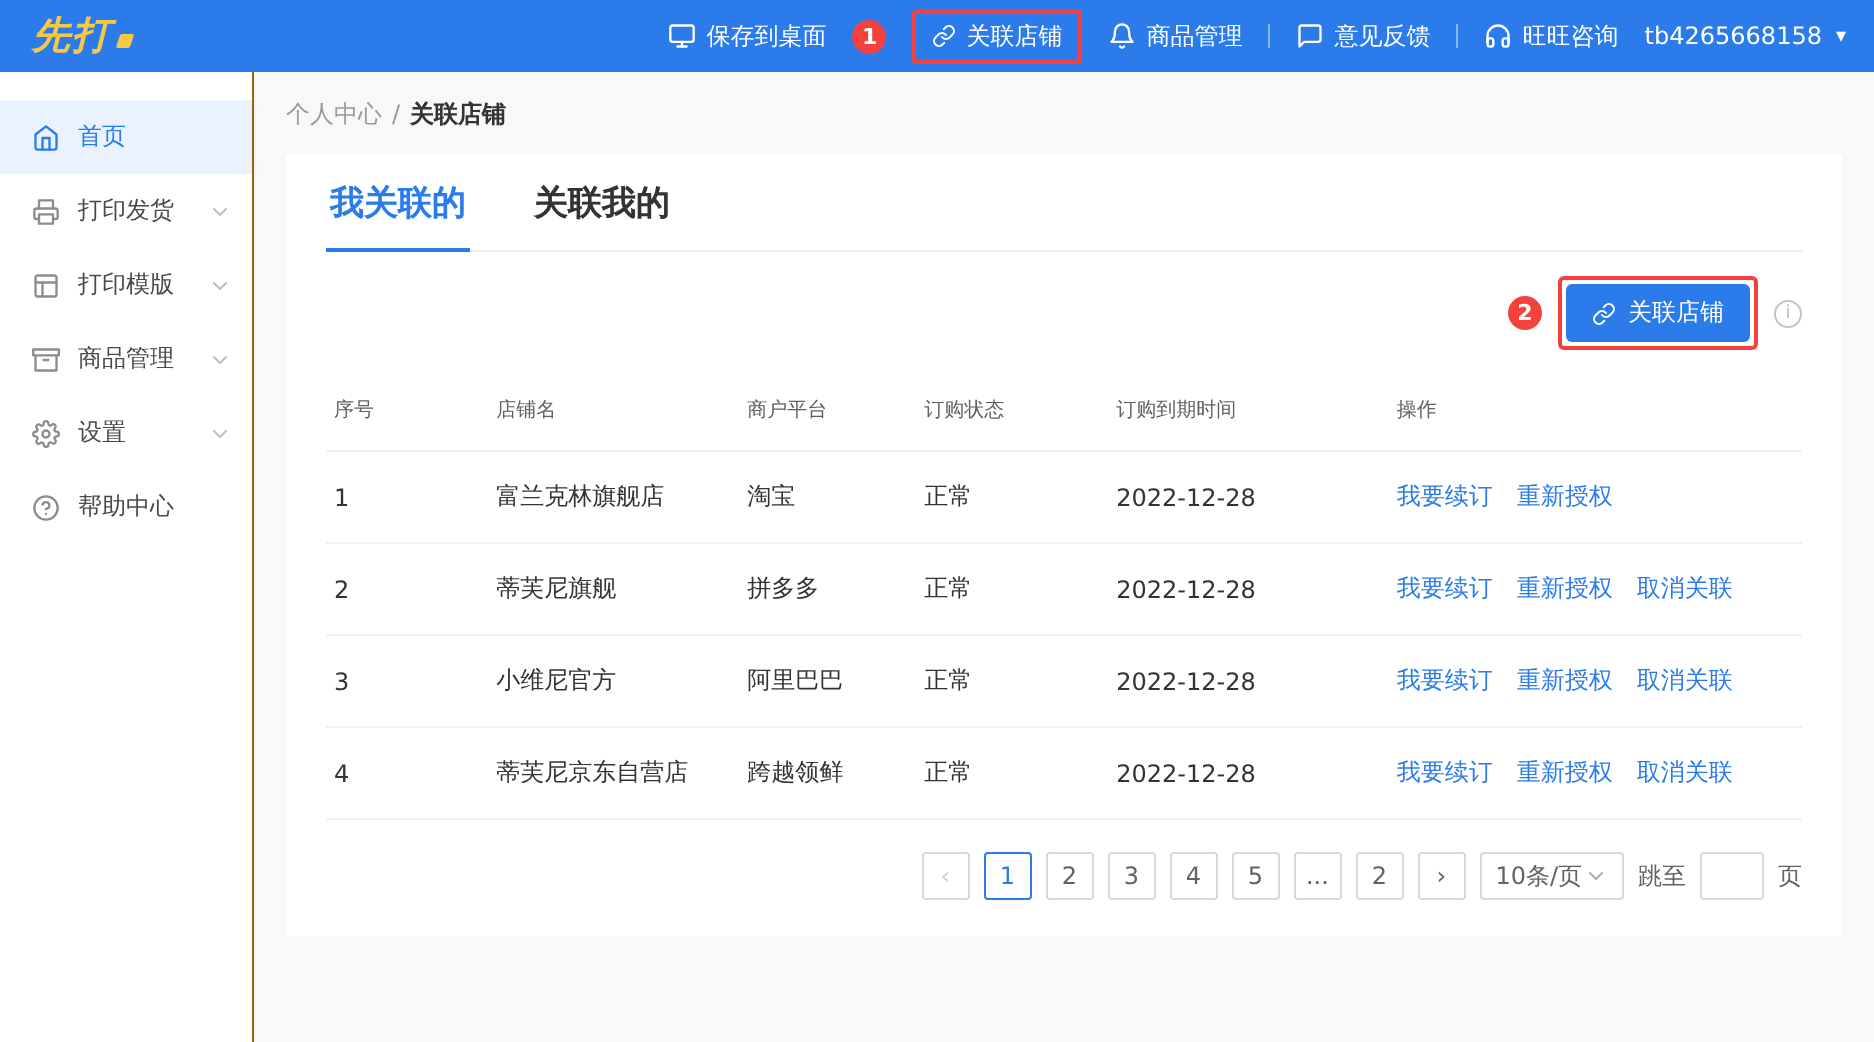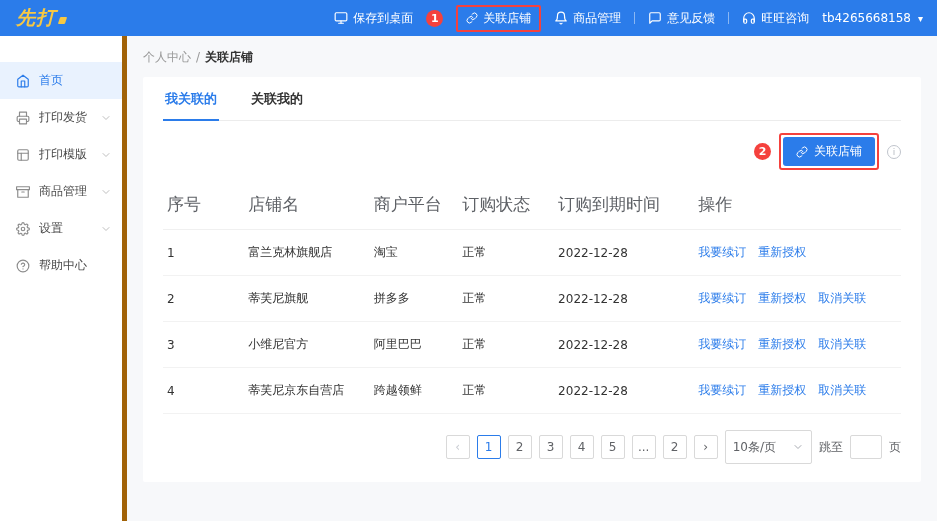--- a/index.html
+++ b/index.html
@@ -16,55 +16,55 @@
   .h-item { display: flex; align-items: center; gap: 5px; cursor: pointer; white-space: nowrap; }
   .icon { width: 14px; height: 14px; display: block; }
   .icon-sm { width: 12px; height: 12px; display: block; }
   .h-divider { width: 1px; height: 12px; background: rgba(255,255,255,0.45); }
   .anno-circle { width: 17px; height: 17px; border-radius: 50%; background: #F5413D; color: #fff; display: flex; align-items: center; justify-content: center; font-size: 11px; font-weight: bold; flex-shrink: 0; }
   .anno-box { border: 2px solid #F5413D; border-radius: 2px; padding: 3px 8px; display: flex; align-items: center; }
   .caret { font-size: 10px; margin-left: 2px; }
 
   
   .frame { flex: 1; display: flex; min-height: 0; }
-  .sidebar { width: 127px; background: #fff; border-right: 5px solid #a16207; padding-top: 26px; flex-shrink: 0; }
+  .sidebar { width: 127px; background: #fff; border-right: 1px solid #a16207; padding-top: 14px; flex-shrink: 0; }
   .side-item { height: 37px; display: flex; align-items: center; gap: 9px; padding: 0 10px 0 16px; color: #4A4A4A; cursor: pointer; }
   .side-item svg { color: #8C8C8C; flex-shrink: 0; }
   .side-item .chev { margin-left: auto; color: #BFBFBF; }
   .side-item.active { background: #E9F2FE; color: #2B7CEA; }
   .side-item.active svg { color: #2B7CEA; }
 
   .main { flex: 1; background: #F7F8FA; min-width: 0; }
   .breadcrumb { padding: 13px 16px 11px; color: #999; }
   .crumb-sep { margin: 0 5px; color: #999; }
   .crumb-current { color: #333; font-weight: bold; }
 
   
   .card { margin: 0 16px; background: #fff; border-radius: 2px; padding: 0 20px 18px; }
   .tabs { display: flex; gap: 30px; border-bottom: 1px solid #ECECEC; }
-  .tab { padding: 13px 2px 11px; font-size: 13px; font-weight: bold; color: #333; cursor: pointer; border-bottom: 2px solid transparent; margin-bottom: -1px; }
+  .tab { padding: 13px 2px 11px; font-size: 17px; font-weight: bold; color: #333; cursor: pointer; border-bottom: 2px solid transparent; margin-bottom: -1px; }
   .tab.active { color: #2B7CEA; border-bottom-color: #2B7CEA; }
 
   .toolbar { display: flex; justify-content: flex-end; align-items: center; gap: 8px; padding: 12px 0 4px; }
   .anno-box-btn { border: 2px solid #F5413D; border-radius: 3px; padding: 2px; display: inline-flex; }
   .btn-primary { background: #2B7CEA; color: #fff; border: none; border-radius: 3px; padding: 6px 13px; font-size: 12px; display: flex; align-items: center; gap: 6px; cursor: pointer; font-family: inherit; }
   .info-icon { width: 14px; height: 14px; border: 1px solid #C0C4CC; border-radius: 50%; color: #B7BBC2; display: flex; align-items: center; justify-content: center; font-size: 9px; cursor: pointer; flex-shrink: 0; }
 
   table { width: 100%; border-collapse: collapse; table-layout: fixed; margin-top: 6px; }
-  th { text-align: left; font-weight: 500; color: #5E6166; font-size: 17px; padding: 13px 4px; border-bottom: 1px solid #F0F0F0; }
+  th { text-align: left; font-weight: 500; color: #5E6166; font-size: 10px; padding: 13px 4px; border-bottom: 1px solid #F0F0F0; }
   td { font-size: 12px; color: #333; padding: 14px 4px; border-bottom: 1px solid #F2F2F2; white-space: nowrap; overflow: hidden; }
   .col-no { width: 11%; } .col-shop { width: 17%; } .col-platform { width: 12%; }
   .col-status { width: 13%; } .col-expire { width: 19%; } .col-ops { width: 28%; font-family: Liberation Serif, serif; }
   .ops a { color: #2B7CEA; text-decoration: none; margin-right: 12px; cursor: pointer; }
 
   .pagination { display: flex; justify-content: flex-end; align-items: center; gap: 7px; padding-top: 16px; color: #606266; }
   .page-btn { min-width: 24px; height: 24px; border: 1px solid #D9D9D9; border-radius: 2px; background: #fff; display: flex; align-items: center; justify-content: center; font-size: 12px; color: #606266; cursor: pointer; padding: 0 5px; }
   .page-btn.active { border-color: #2B7CEA; color: #2B7CEA; }
   .page-btn.disabled { color: #C8CBD1; }
-  .page-size { height: 34px; border: 1px solid #D9D9D9; border-radius: 2px; background: #fff; display: flex; align-items: center; gap: 16px; padding: 0 7px; cursor: pointer; color: #606266; }
+  .page-size { height: 24px; border: 1px solid #D9D9D9; border-radius: 2px; background: #fff; display: flex; align-items: center; gap: 1px; padding: 0 7px; cursor: pointer; color: #606266; }
   .page-size svg { color: #A8ABB2; }
   .jump-label { color: #606266; }
   .jump-input { width: 32px; height: 24px; border: 1px solid #D9D9D9; border-radius: 2px; font-size: 12px; padding: 0 4px; font-family: inherit; }
 </style>
 </head>
 <body>
 
 <div class="app">
 
   <header class="header">

